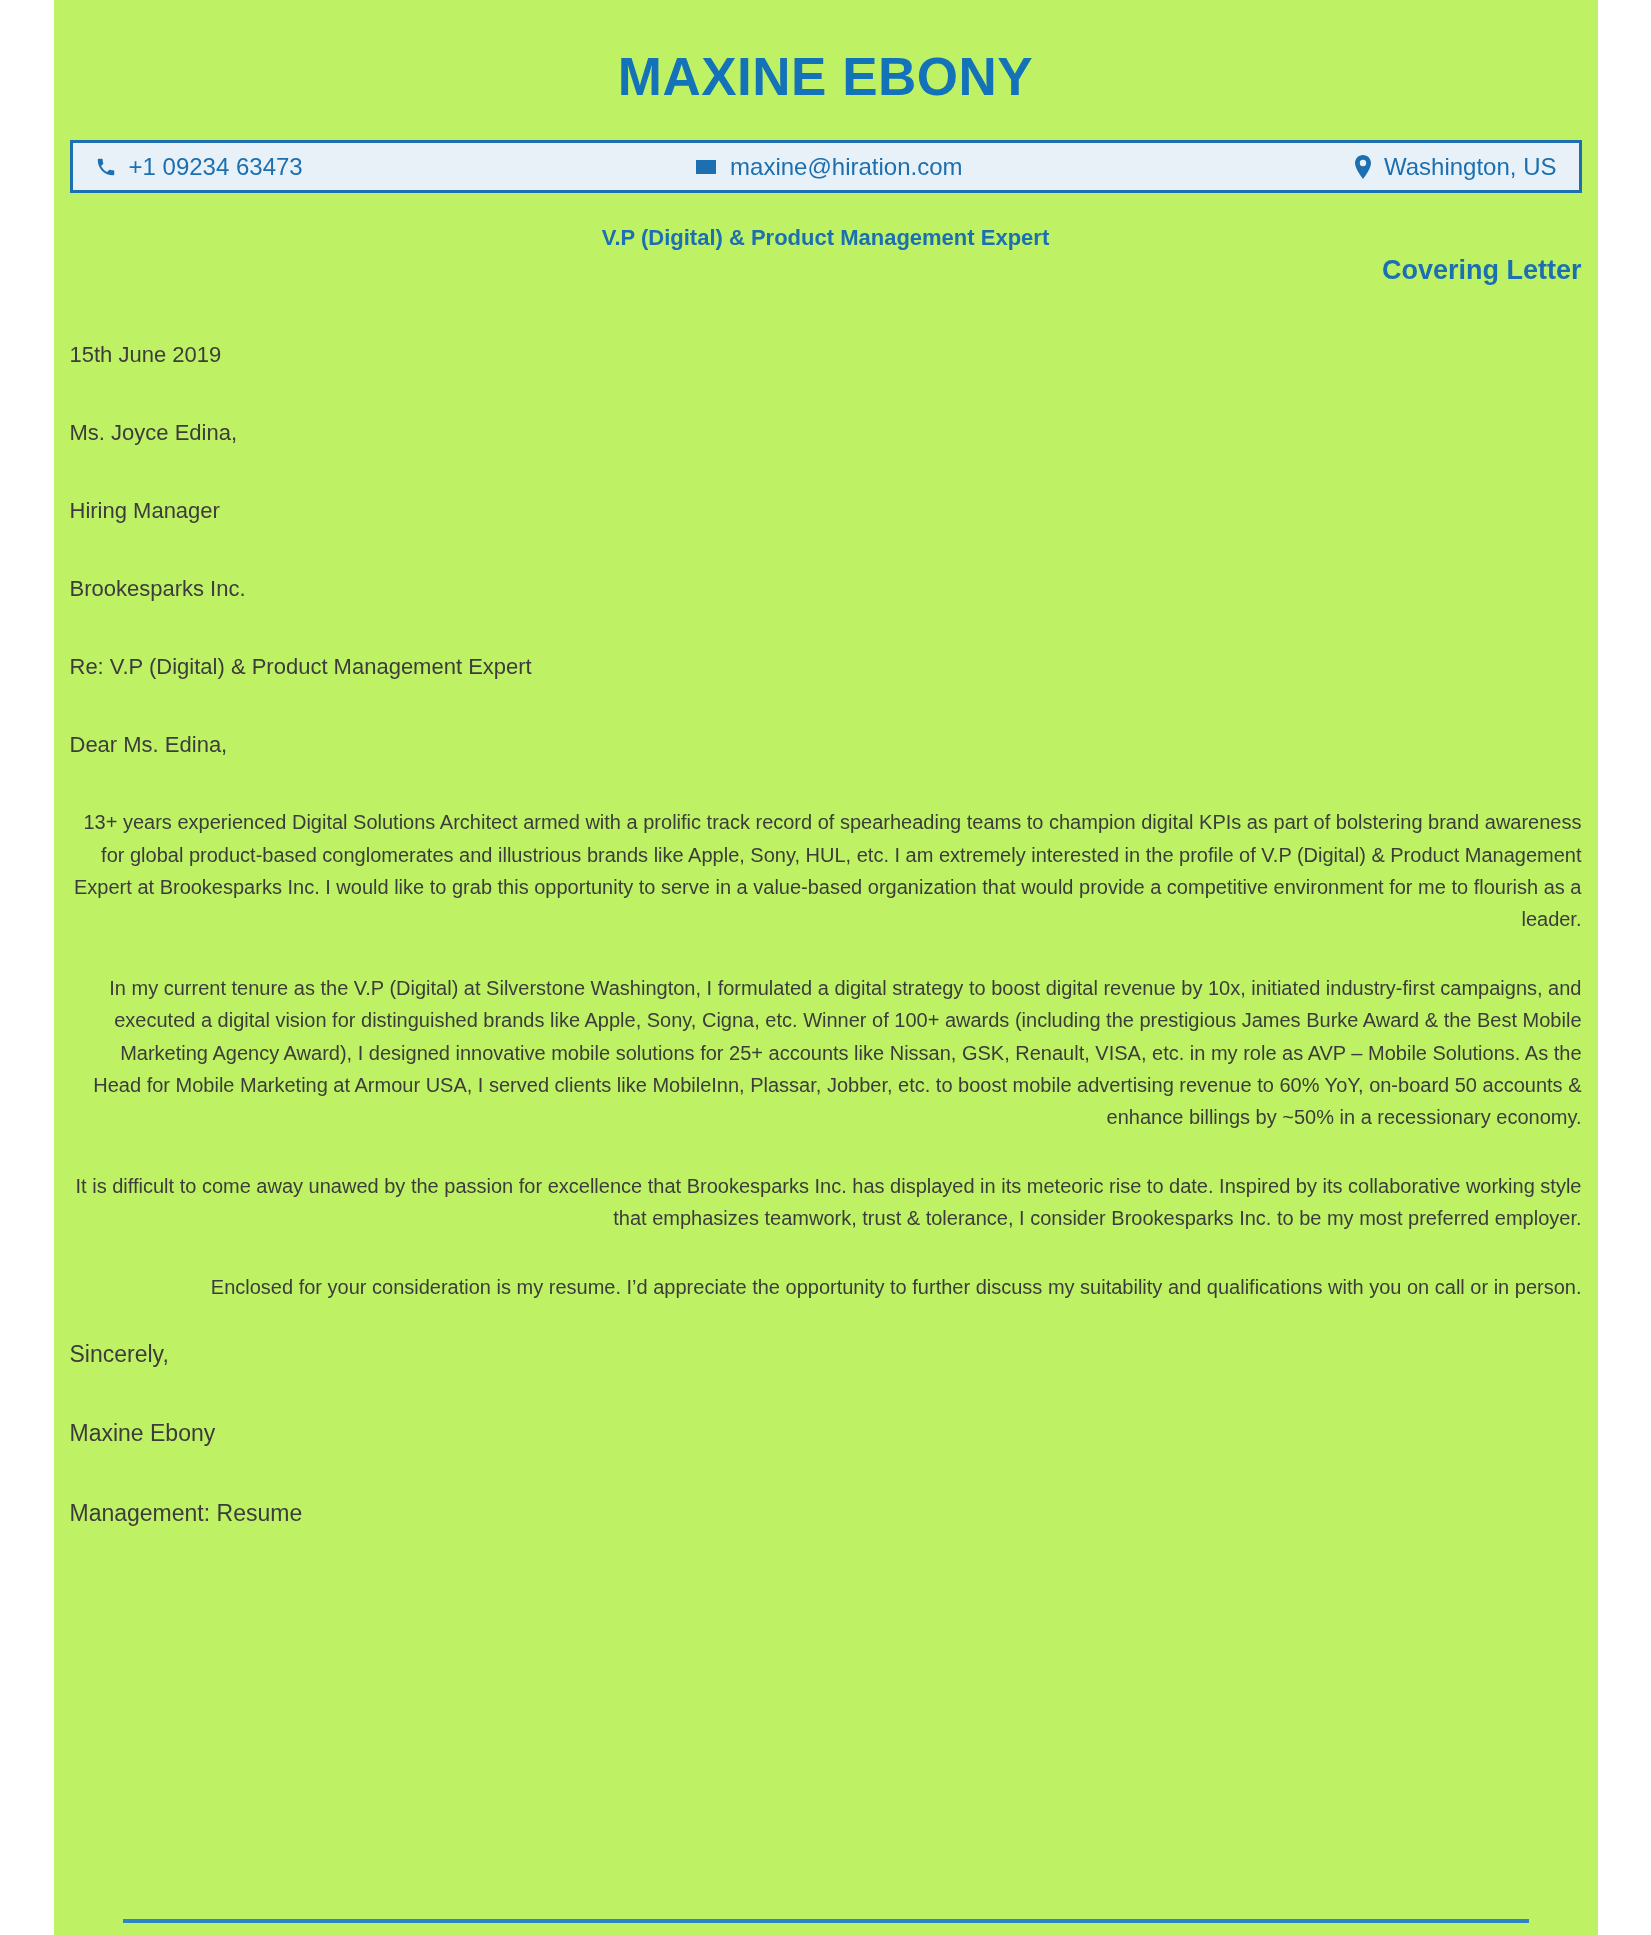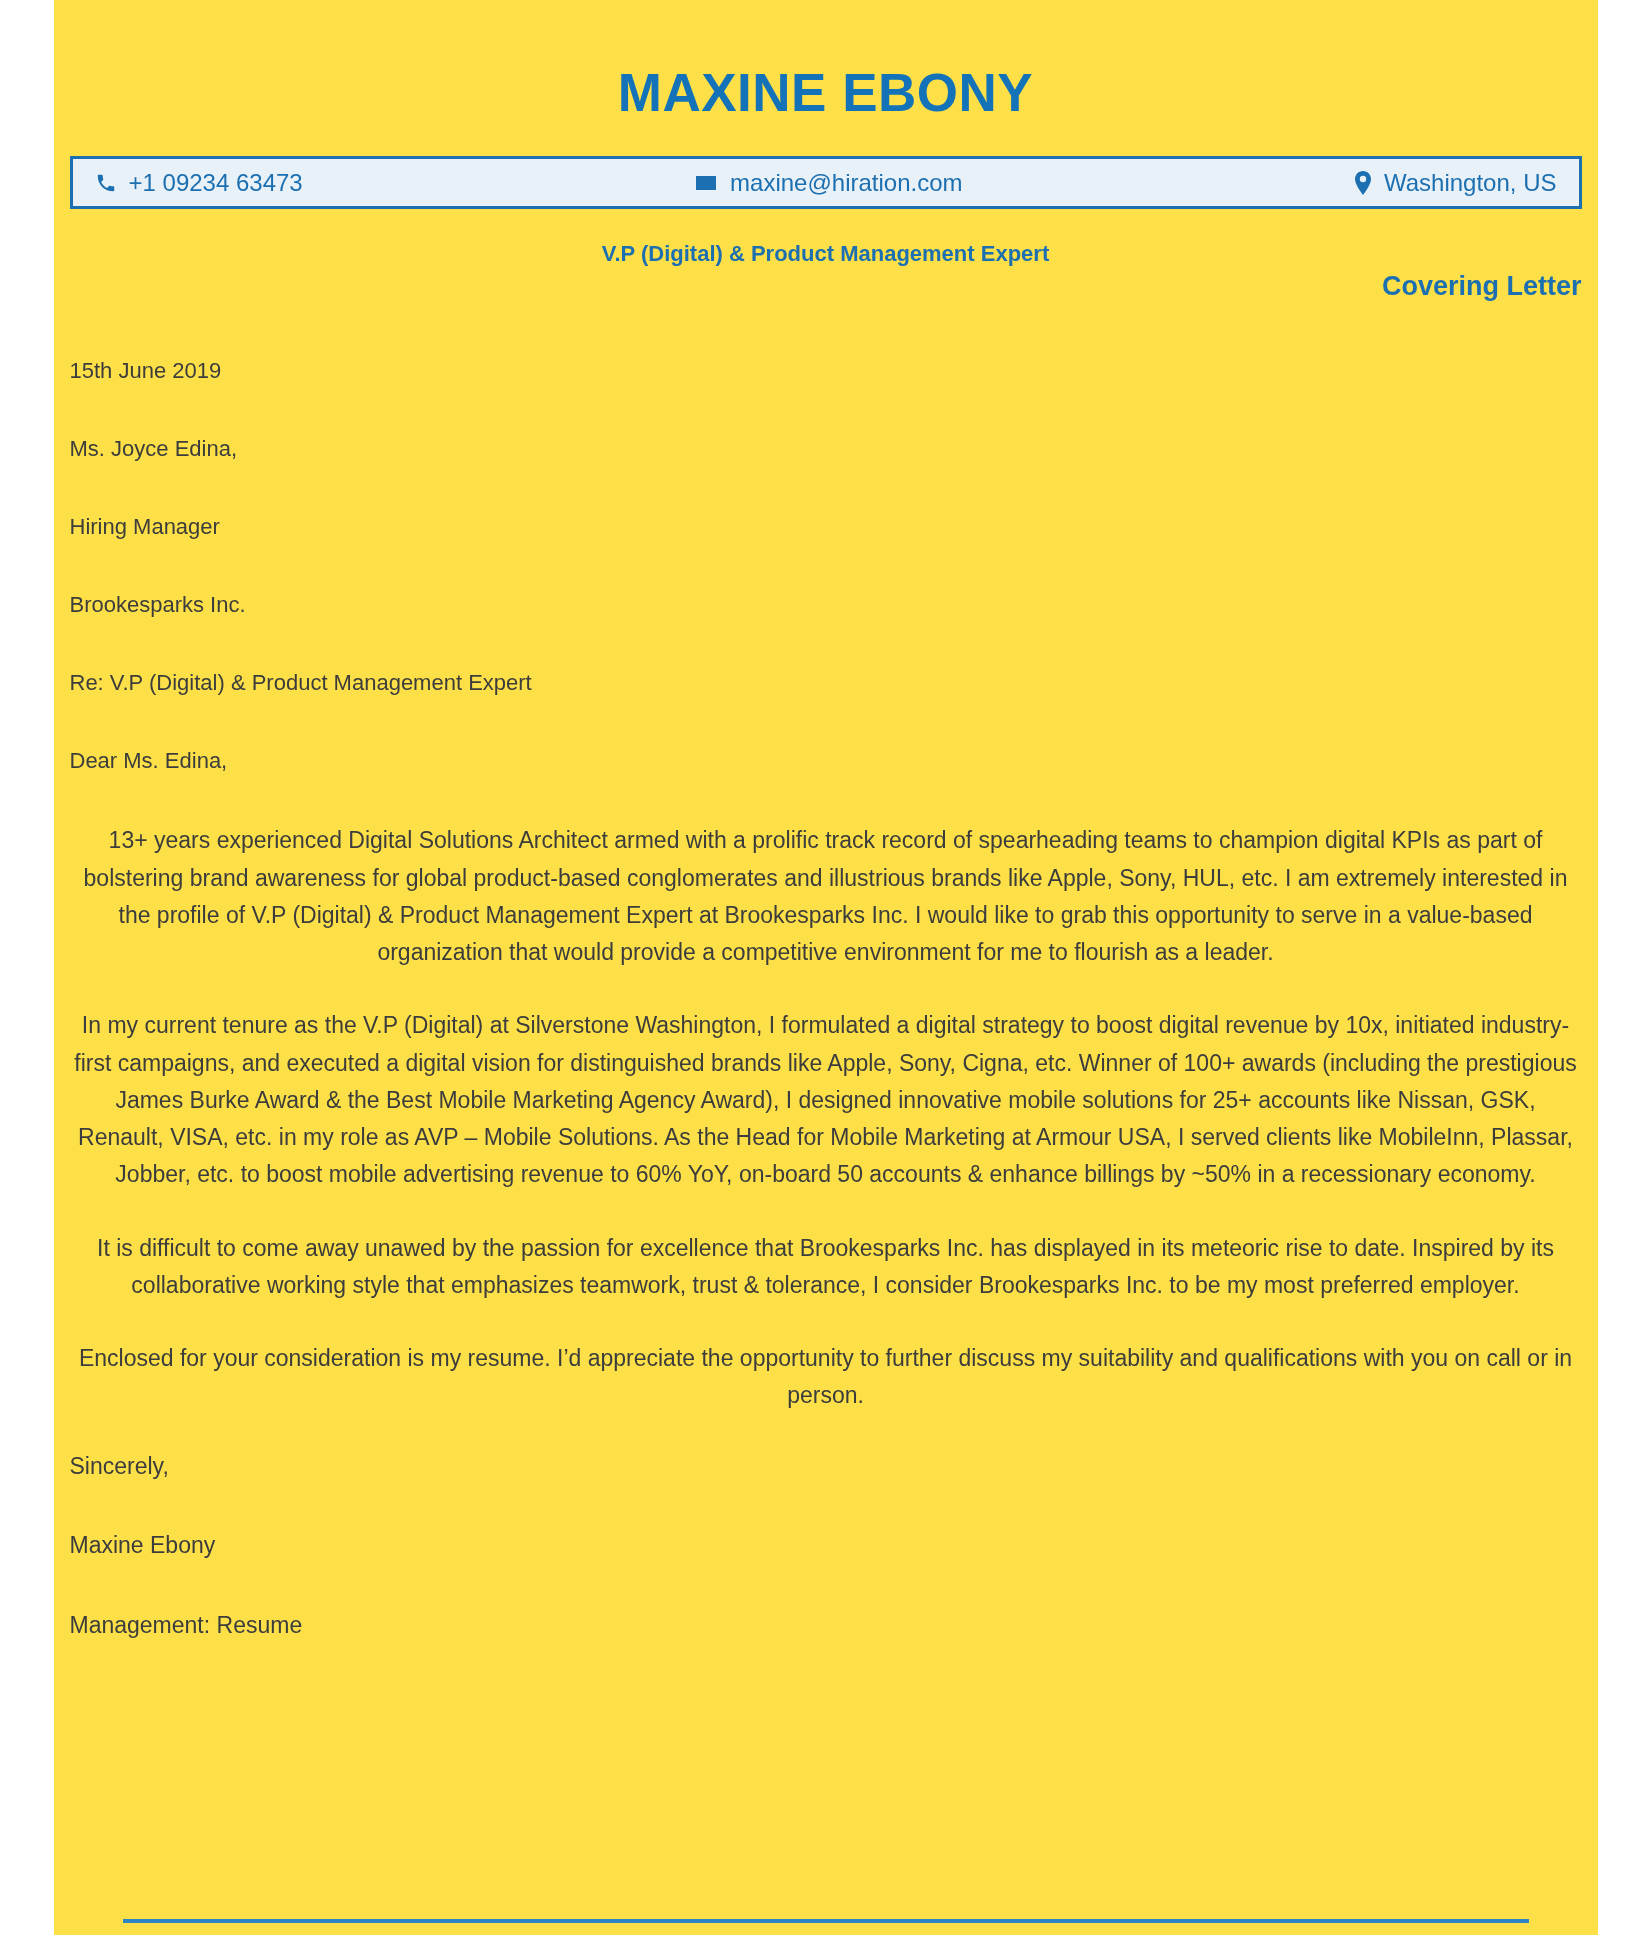--- a/index.html
+++ b/index.html
@@ -8,22 +8,22 @@
     background: #ffffff;
   }
   body {
     font-family: "Liberation Sans", sans-serif;
     color: #3c3c3c;
   }
   .page {
     width: 1544px;
     min-height: 1935px;
     box-sizing: border-box;
-    background: #fde047;
-    padding: 16px;
+    background: #bef264;
+    padding: 0;
     position: relative;
     margin: 0 auto;
   }
   .inner {
     width: 1512px;
     margin: 0 auto;
     padding-top: 48px;
   }
 
   
@@ -86,25 +86,25 @@
   .body-wrap {
     padding-top: 44px;
   }
   .line {
     font-size: 22px;
     line-height: 1.5;
     color: #3c3c3c;
     margin: 0 0 45px 0;
   }
   .para {
-    font-size: 23px;
+    font-size: 20px;
     line-height: 1.62;
     color: #3c3c3c;
     margin: 0 0 36px 0;
-    text-align: center;
+    text-align: right;
   }
   .para.tight { margin-bottom: 34px; }
 
   .sign-line {
     font-size: 23px;
     line-height: 1.5;
     color: #3c3c3c;
     margin: 0 0 45px 0;
   }
 

